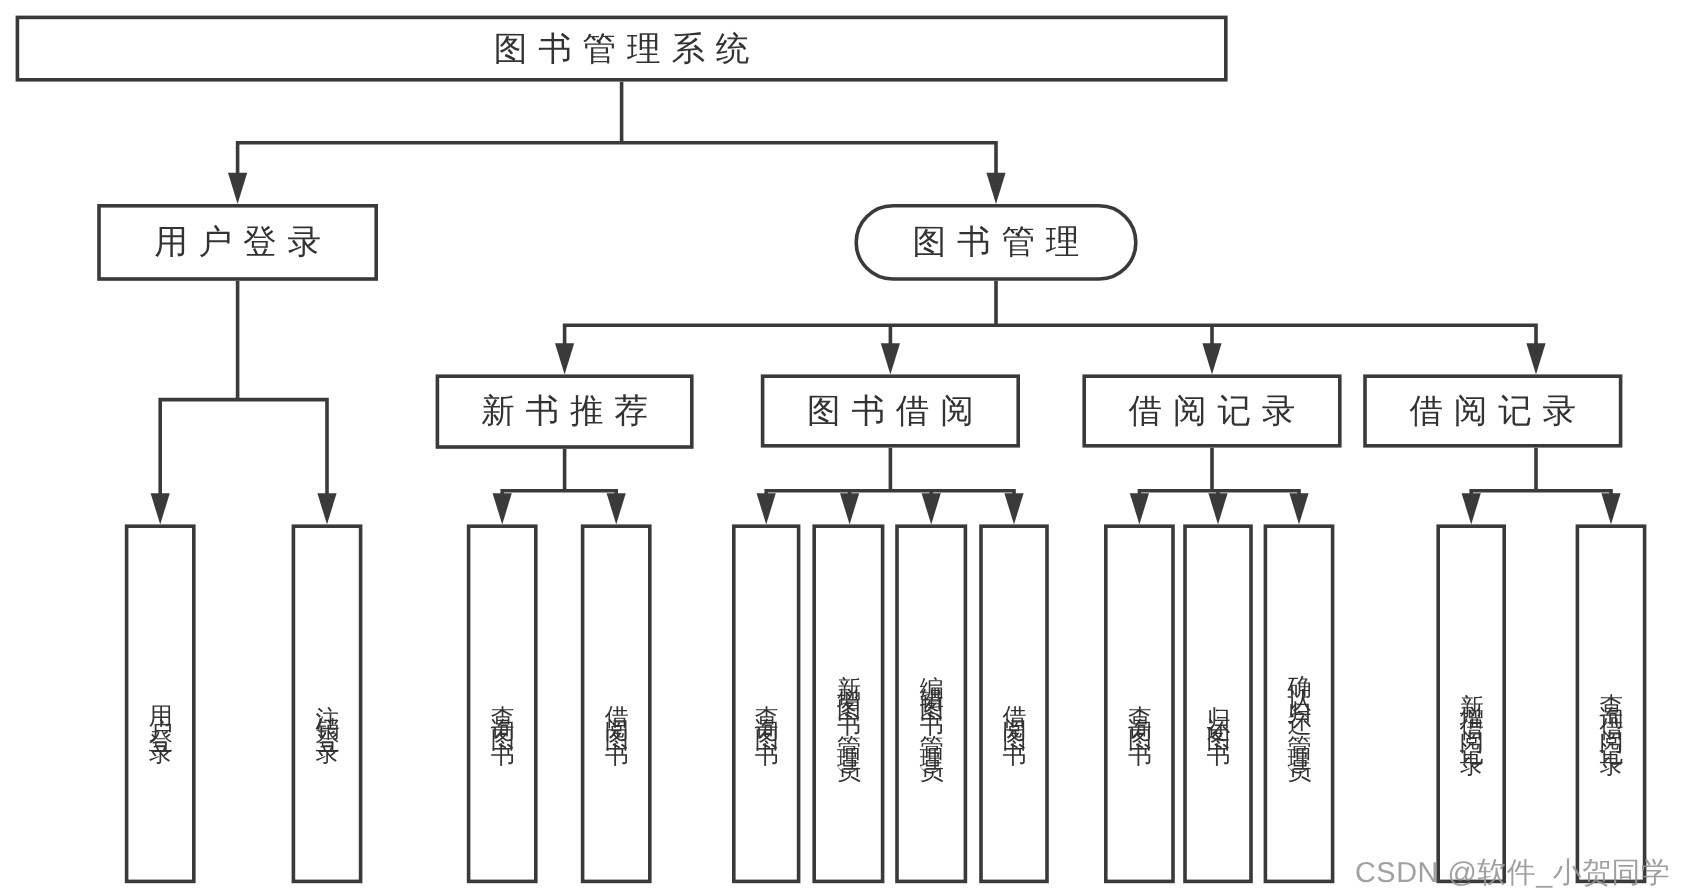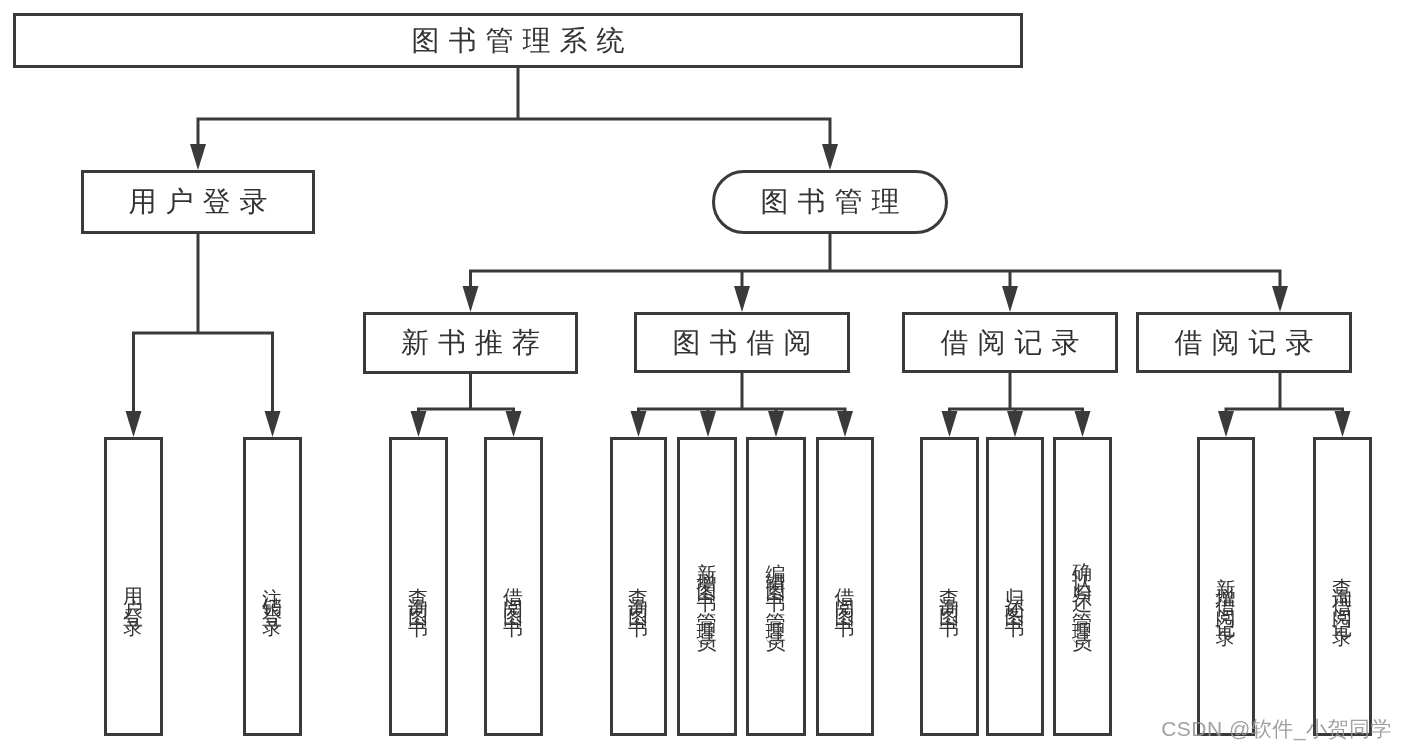--- a/index.html
+++ b/index.html
@@ -23,21 +23,21 @@
     font-size:28px;letter-spacing:9px;padding-left:9px;
     white-space:nowrap;line-height:1;
   }
   .v-label{
     writing-mode:vertical-rl;
     font-size:20px;letter-spacing:10px;padding-top:10px;
     line-height:1;white-space:nowrap;
   }
   .watermark{
     position:absolute;right:13px;bottom:4px;z-index:6;
-    font-size:21px;color:rgba(150,150,150,0.9);
+    font-size:24px;color:rgba(150,150,150,0.9);
     letter-spacing:0.5px;white-space:nowrap;
   }
 </style>
 </head>
 <body>
 
 <div class="canvas">
 
   <svg class="connectors" viewBox="0 0 1405 747" xmlns="http://www.w3.org/2000/svg">
 

